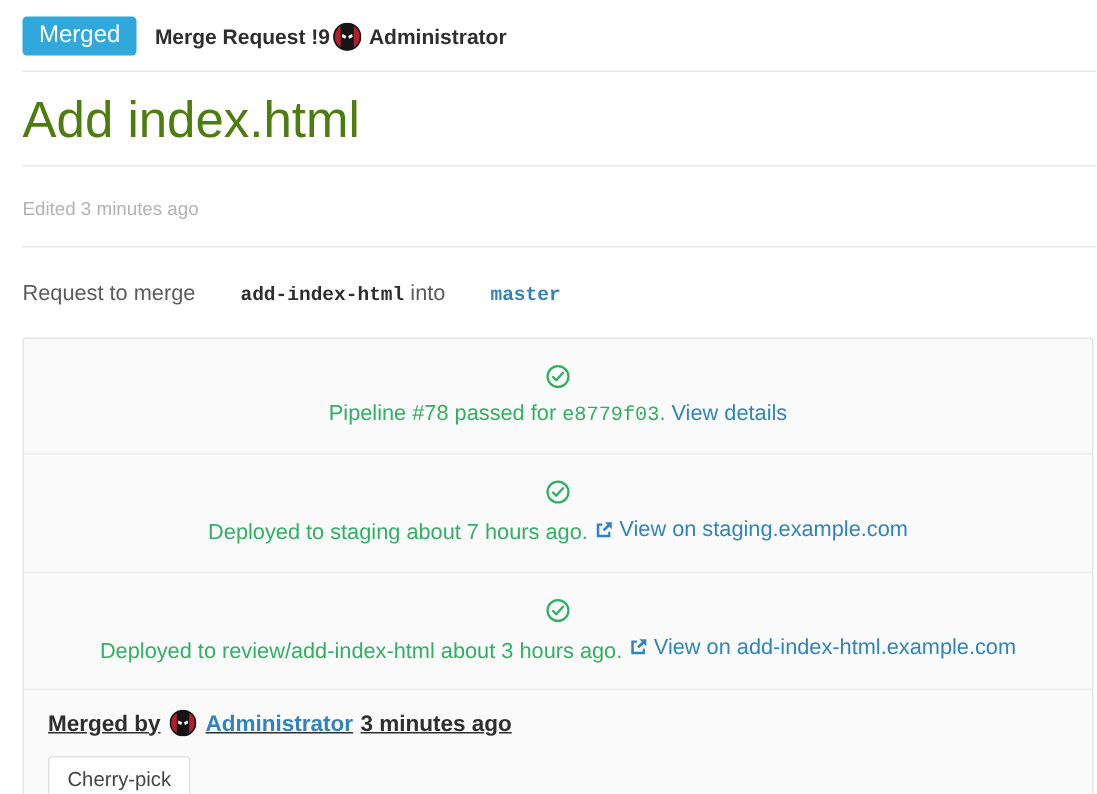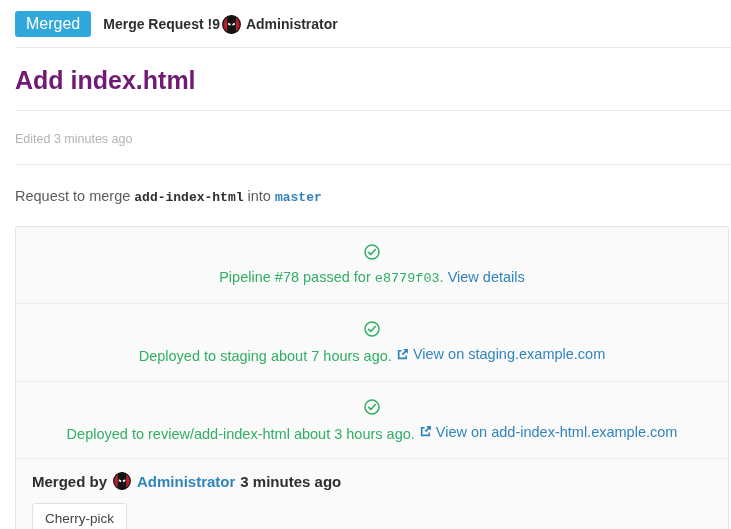--- a/index.html
+++ b/index.html
@@ -30,26 +30,26 @@
   .status-badge{
     background:var(--badge-bg);color:#fff;border-radius:3px;
     padding:4px 11px;font-size:16px;margin-right:12px;
   }
   .mr-header .bold{font-weight:bold;color:var(--text-dark);}
   .mr-header .plain{margin:0 5px;}
   .avatar{width:19px;height:19px;border-radius:50%;display:inline-block;vertical-align:-4px;margin:0 5px 0 2px;}
   .avatar svg{display:block;}
 
   
-  .page-title{font-size:25px;font-weight:bold;margin:15px 15px 13px;line-height:34px;color:#701a75;}
+  .page-title{font-size:34px;font-weight:normal;margin:15px 15px 13px;line-height:34px;color:#4d7c0f;}
   .edited-note{font-size:12.5px;color:var(--text-light);margin:21px 15px 18px;}
 
   
   .request-line{font-size:14.5px;color:var(--text-gray);margin:23px 15px 21px;}
-  .code{font-family:"Liberation Mono","DejaVu Sans Mono",monospace;font-size:13px;font-weight:bold;color:var(--text-dark);}
+  .code{font-family:"Liberation Mono","DejaVu Sans Mono",monospace;font-size:13px;font-weight:bold;color:var(--text-dark);margin-left:26px;}
   .code.branch-link{color:var(--link);}
 
   
   .mr-widget{
     margin-left:15px;margin-right:2px;
     border:1px solid var(--widget-border);border-radius:2px;
     background:var(--widget-bg);
   }
   .widget-row{
     display:flex;align-items:center;gap:9px;
@@ -57,21 +57,21 @@
     font-size:14.5px;color:var(--success);flex-direction:column;
   }
   .widget-row .row-text{color:var(--success);}
   .widget-row .commit{font-size:13.5px;font-weight:normal;color:var(--success);}
   a.link{color:var(--link);text-decoration:none;cursor:pointer;}
   .ext-link{display:inline-flex;align-items:center;gap:4px;}
   .check-icon,.ext-icon{flex:0 0 auto;display:inline-block;}
 
   
   .merged-section{padding:13px 16px 16px;}
-  .merged-heading{font-size:15px;font-weight:bold;color:var(--text-dark);display:flex;align-items:center;}
+  .merged-heading{font-size:15px;font-weight:bold;color:var(--text-dark);display:flex;align-items:center;text-decoration:underline;}
   .merged-heading .avatar{width:18px;height:18px;margin:0 6px;}
   .merged-heading a.link{font-weight:bold;margin-right:5px;}
   .merged-body{font-size:14px;color:#4a4a4a;margin-top:9px;}
   .btn-row{margin-top:13px;display:flex;gap:8px;}
   .btn{
     font-family:inherit;font-size:13.5px;border-radius:3px;cursor:pointer;
     padding:7px 12px;line-height:1.15;
   }
   .btn-revert{background:var(--revert-bg);border:1px solid var(--revert-border);color:#fff;}
   .btn-cherry{background:#fff;border:1px solid #e1e1e1;color:#444;}

